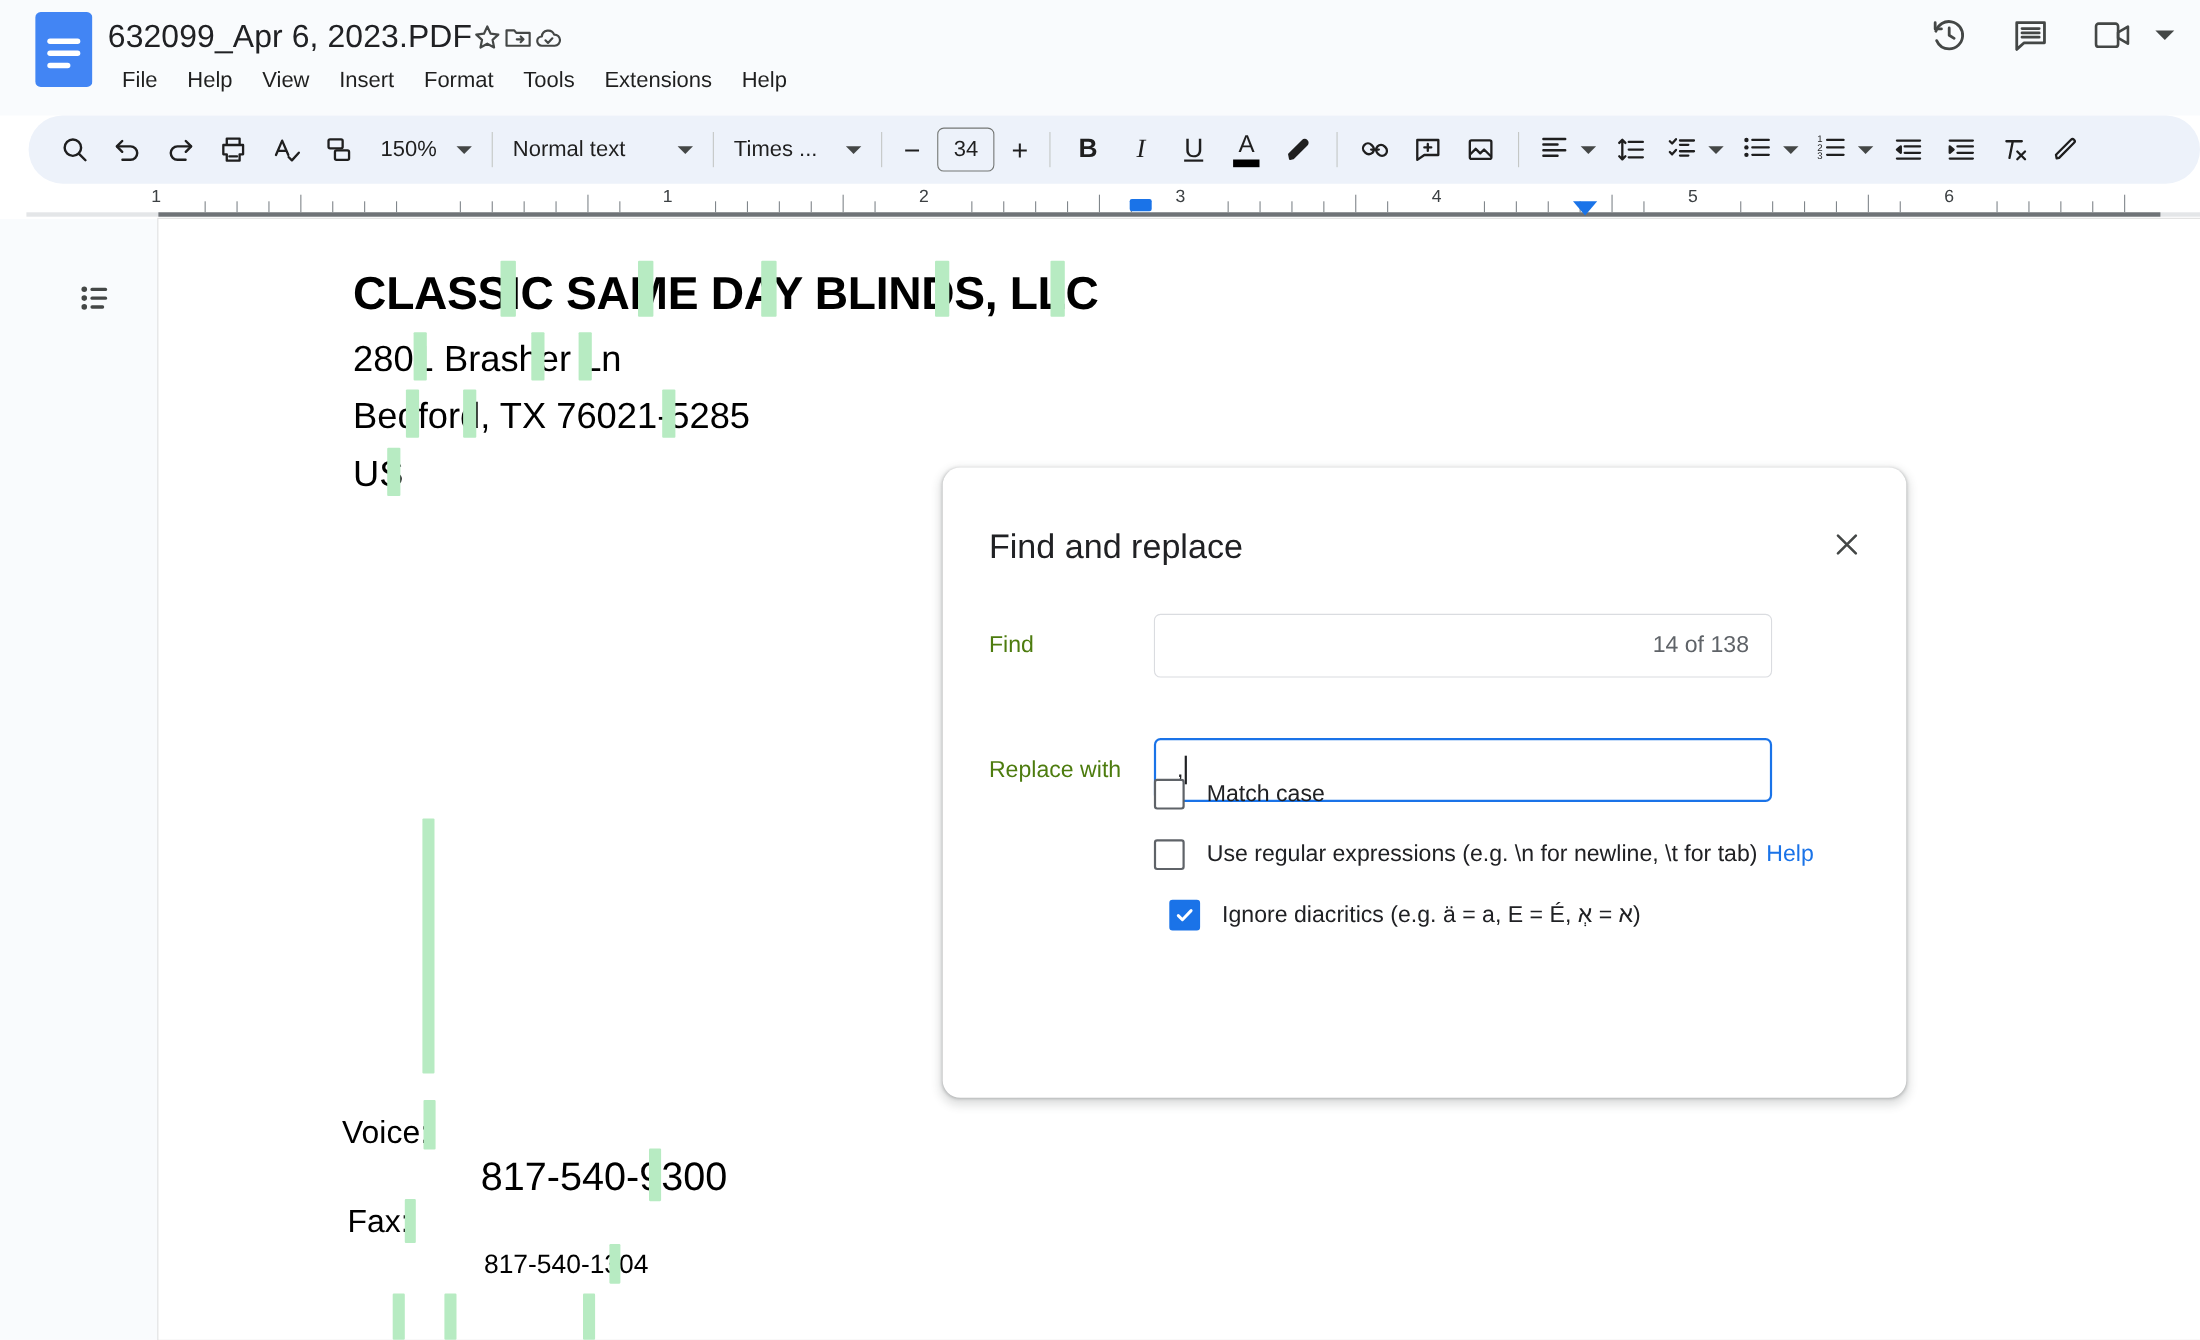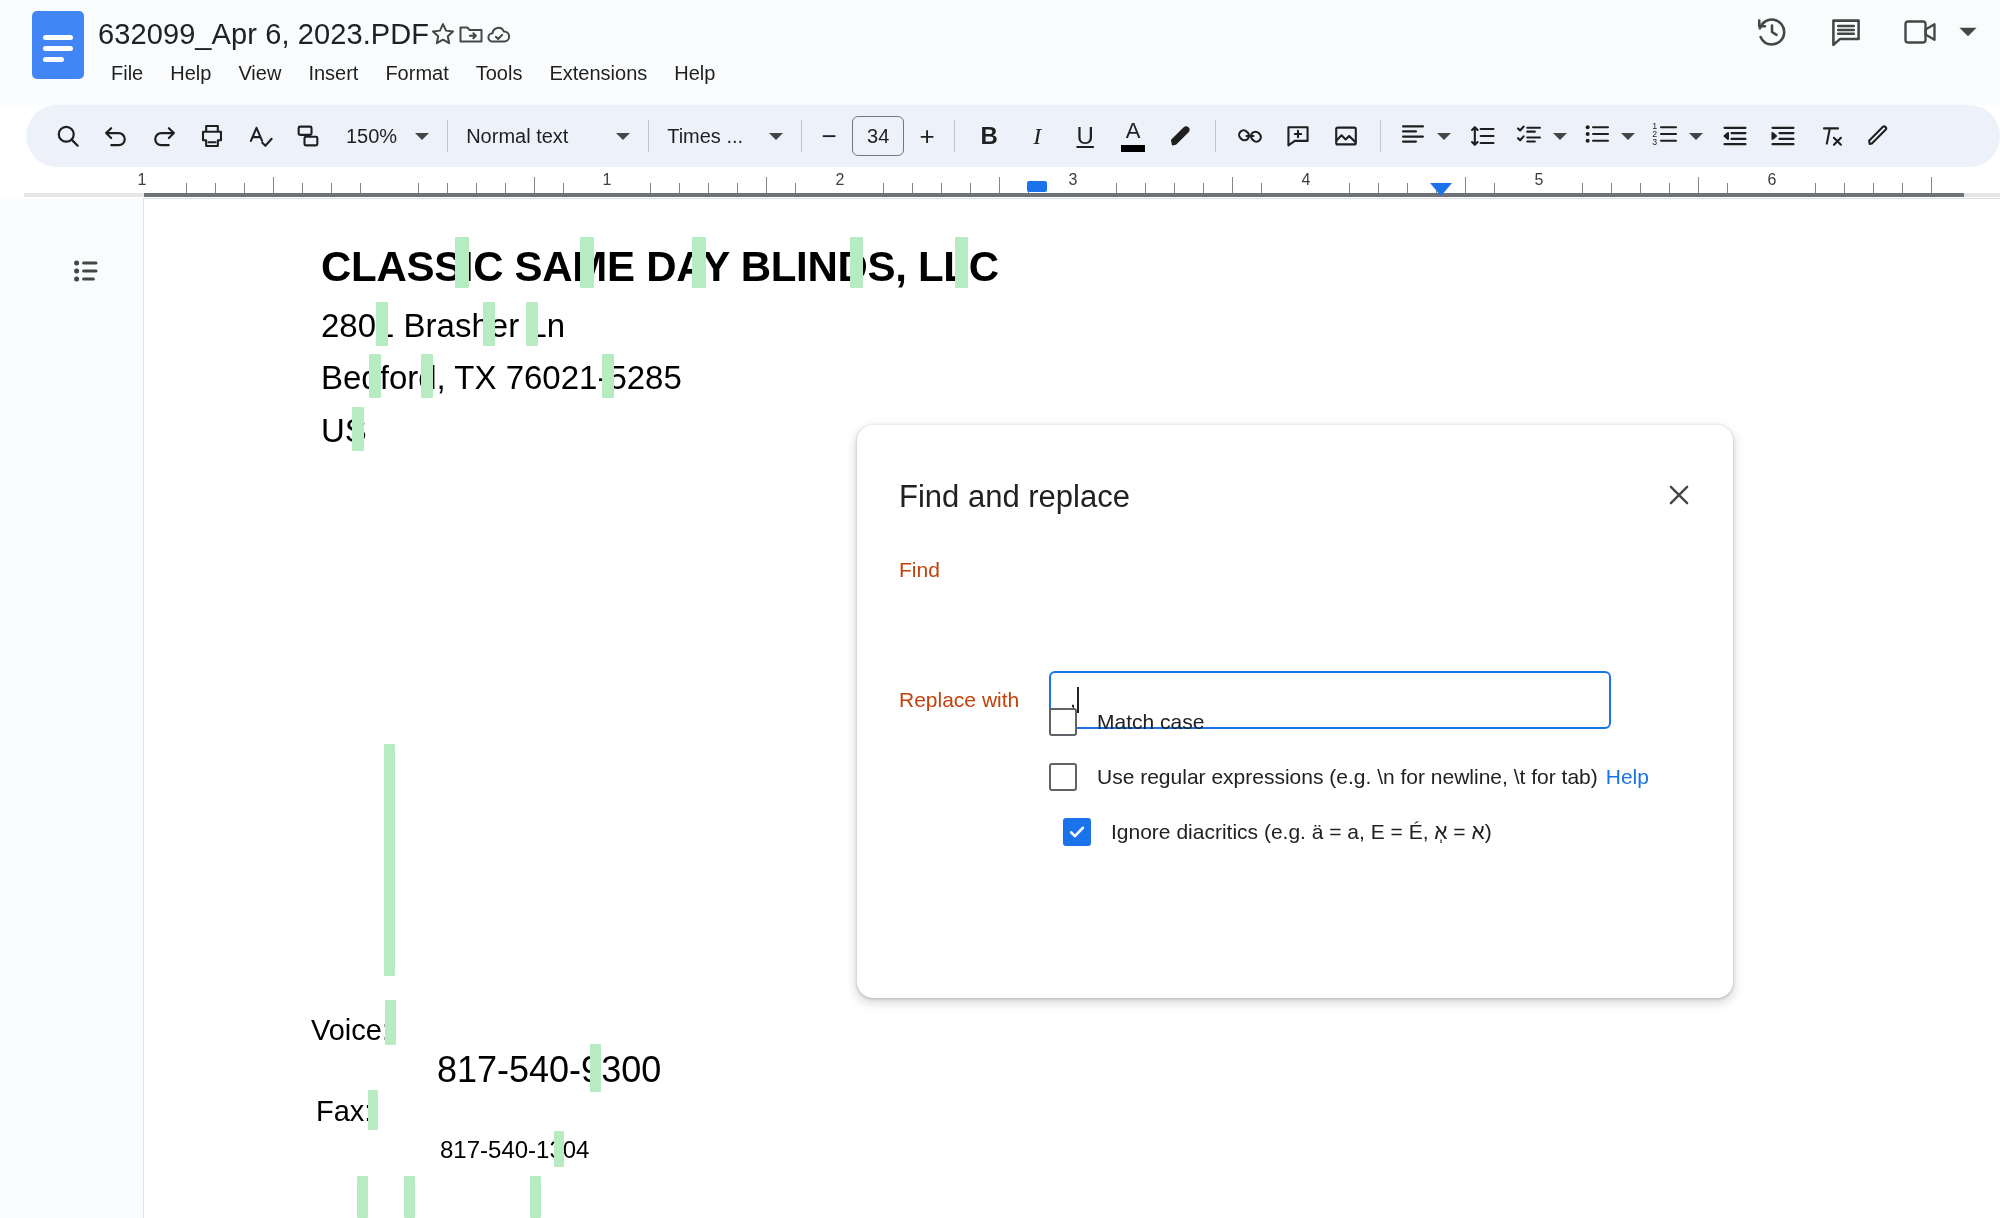--- a/index.html
+++ b/index.html
@@ -151,21 +151,21 @@
   .dlg-title {
     position: absolute; left: 42px; top: 54px;
     font-size: 31px; color: #202124; font-weight: 400;
   }
   .dlg-close {
     position: absolute; right: 30px; top: 46px; width: 48px; height: 48px;
     border-radius: 50%; display: flex; align-items: center;
     justify-content: center; cursor: pointer; color: #444746;
   }
   .field-row { position: absolute; display: flex; align-items: center; }
-  .field-label { font-size: 21px; color: #c2410c; }
+  .field-label { font-size: 21px; color: #4d7c0f; }
   .field-box {
     border: 1px solid #dadce0; border-radius: 6px; height: 58px;
     display: flex; align-items: center; justify-content: flex-end;
     padding: 0 20px; background: #ffffff; cursor: text;
   }
   .field-box.focused {
     border: 2px solid #1a73e8; justify-content: flex-start; padding: 0 19px;
   }
   .match-count { font-size: 21px; color: #5f6368; }
   .replace-val {
@@ -597,20 +597,23 @@
   <div class="dlg-title">Find and replace</div>
 
   <div class="dlg-close">
     <svg width="30" height="30" viewBox="0 0 24 24" stroke="#444746" stroke-width="1.9" stroke-linecap="round">
       <path d="M5.5 5.5l13 13M18.5 5.5l-13 13"></path>
     </svg>
   </div>
 
   <div class="field-row" style="left:42px; top:133px; width:790px;">
     <span class="field-label" style="width:150px;">Find</span>
+    <div class="field-box" style="width:562px;">
+      <span class="match-count">14 of 138</span>
+    </div>
   </div>
 
   <div class="field-row" style="left:42px; top:210px; width:790px;margin-top:36px;">
     <span class="field-label" style="width:150px;">Replace with</span>
     <div class="field-box focused" style="width:562px;">
       <span class="replace-val">,</span>
         <span class="caret-bar"></span>
     </div>
   </div>
 

